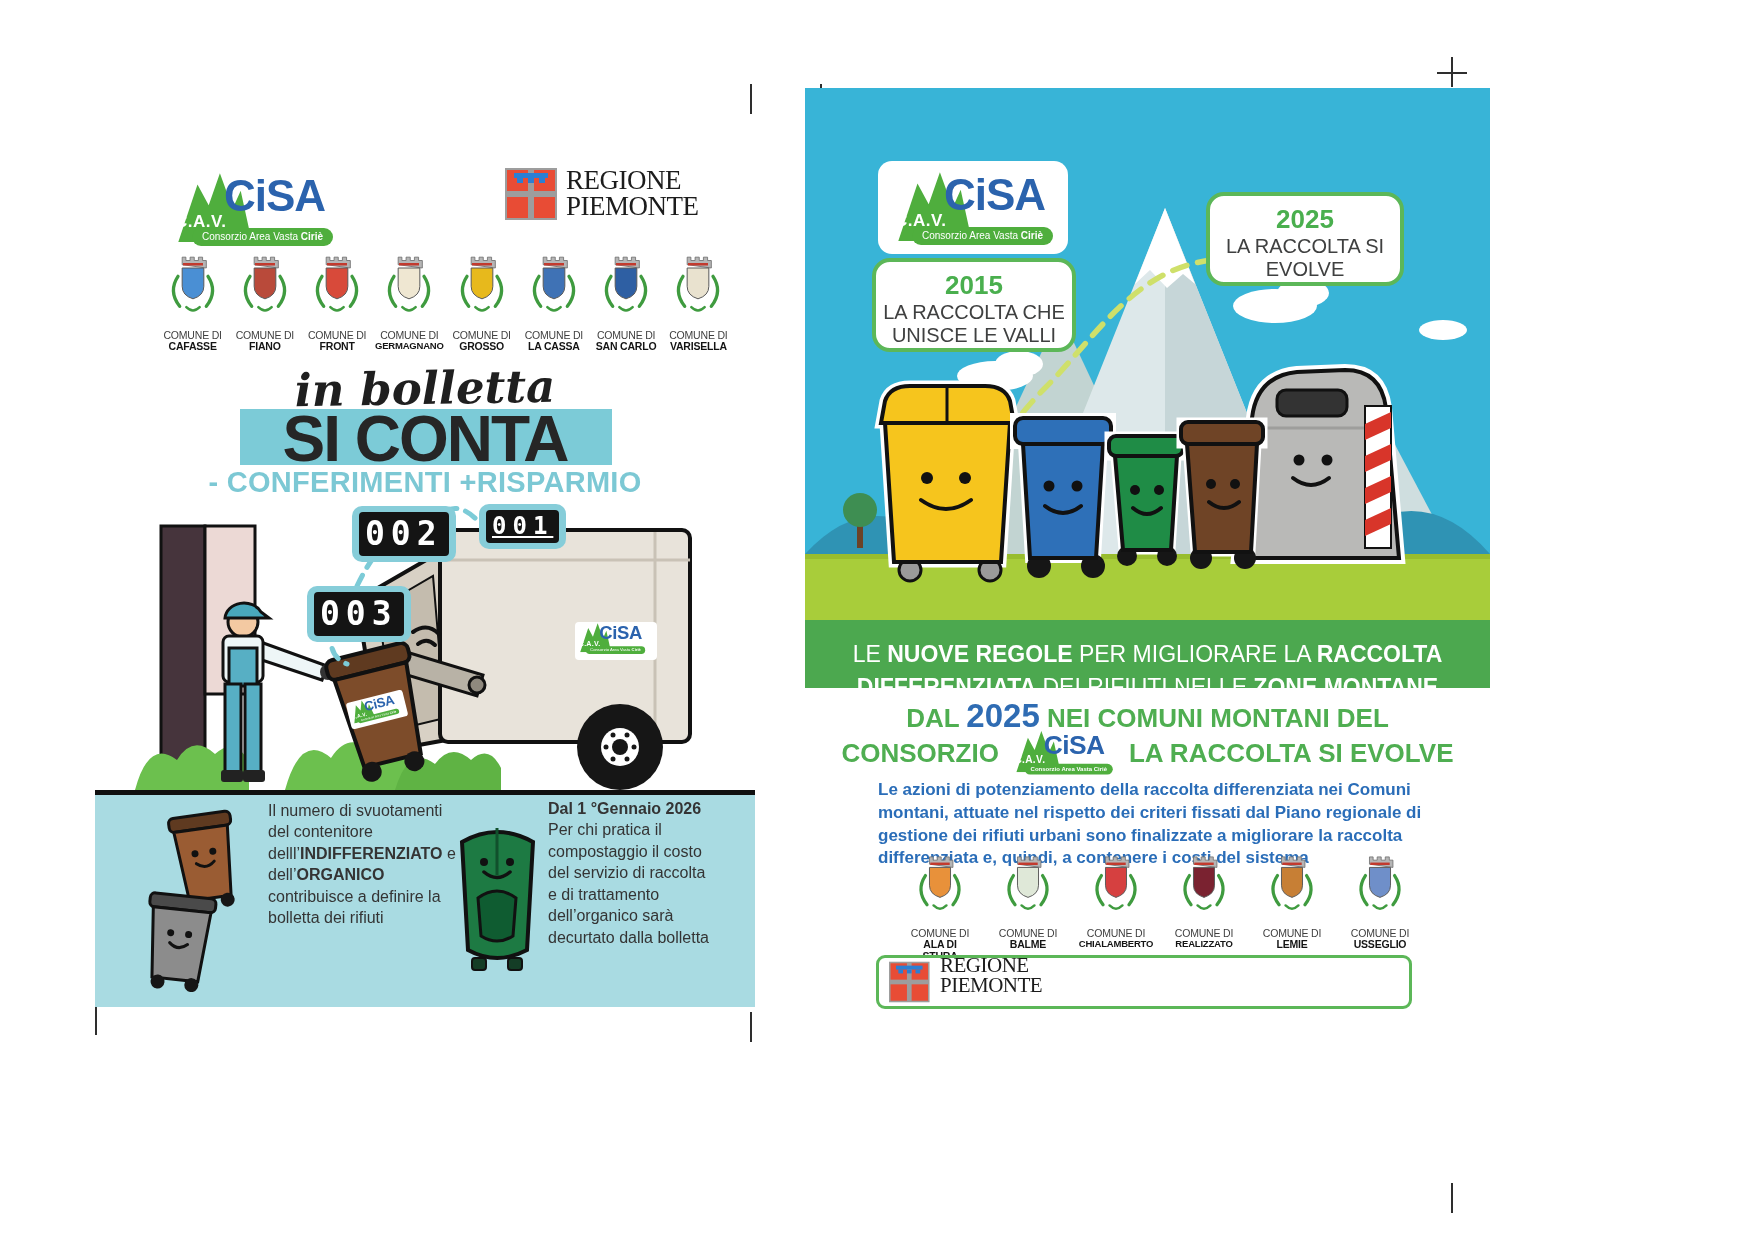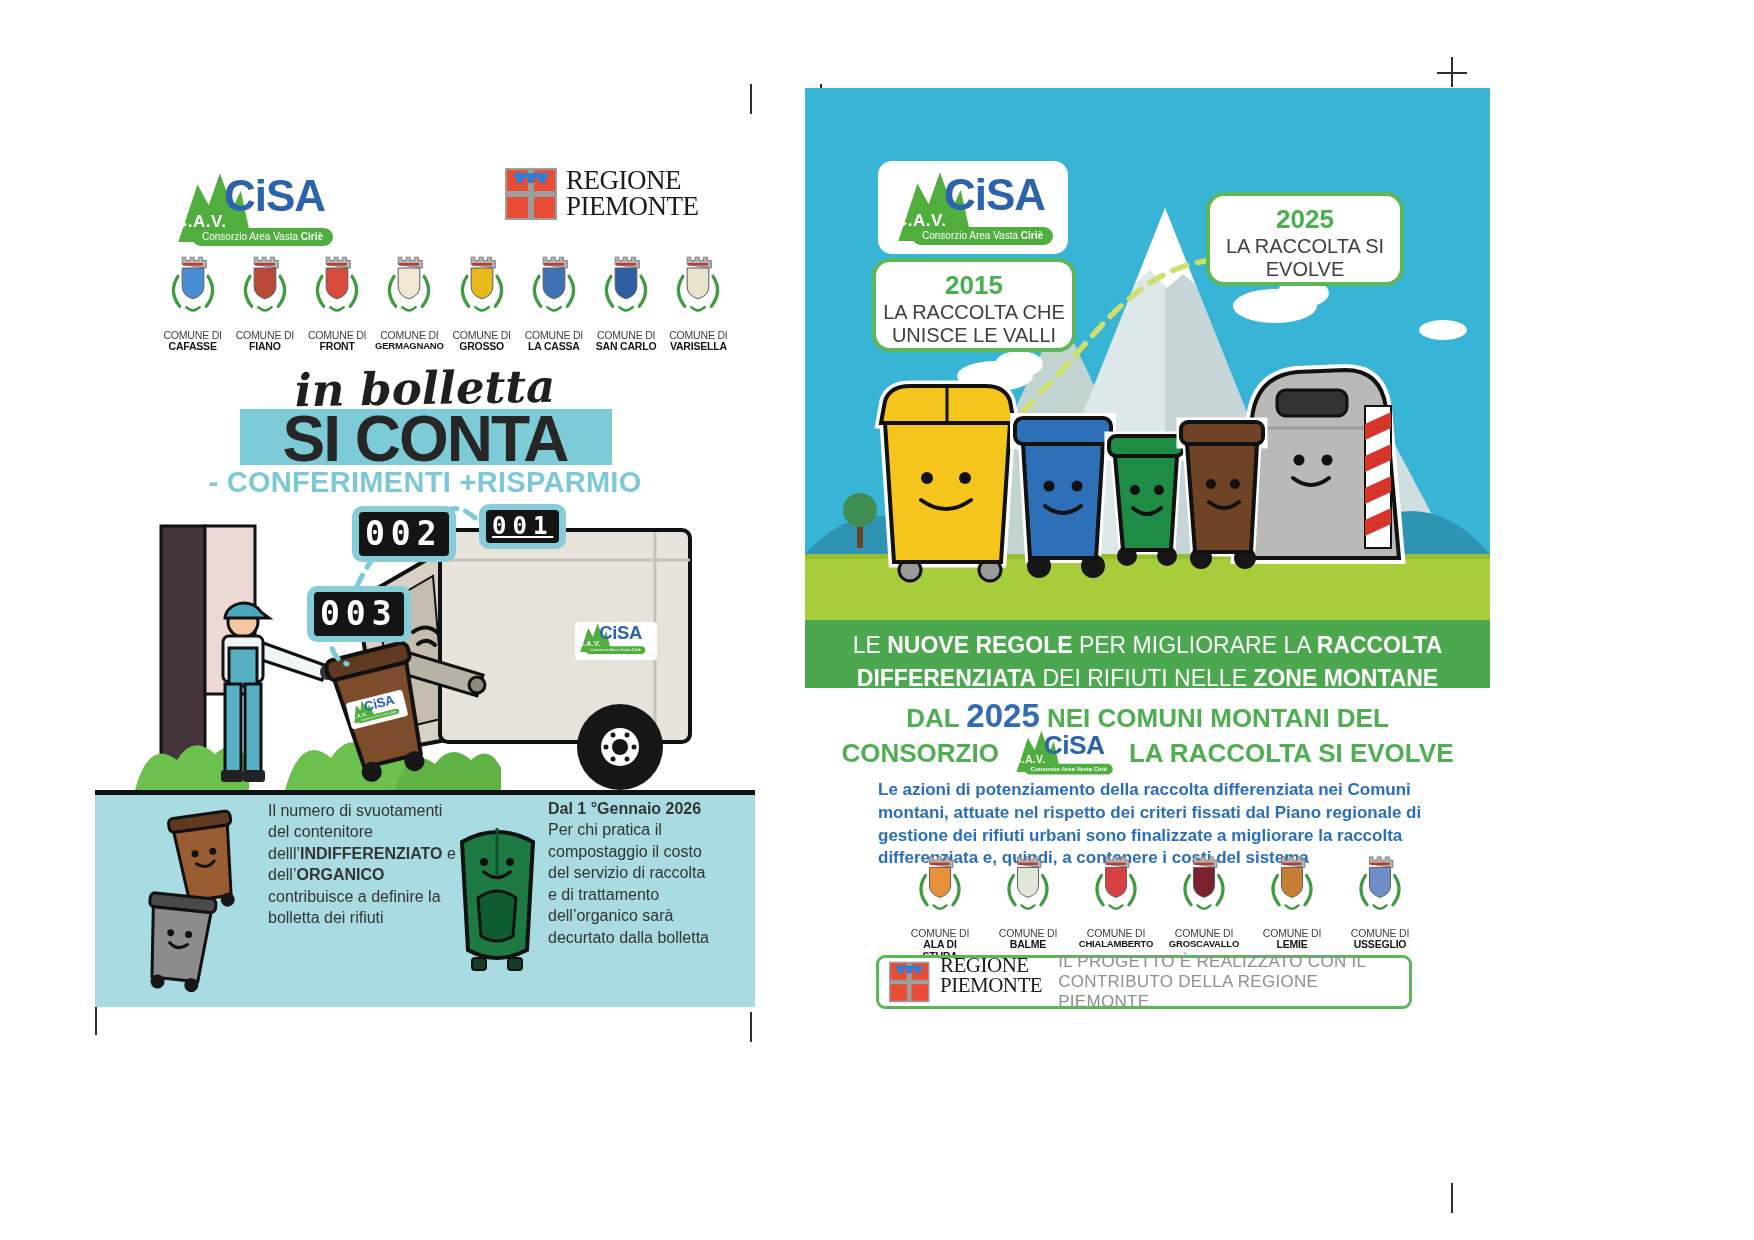--- a/index.html
+++ b/index.html
@@ -56,21 +56,21 @@
   .band-text{position:absolute;font-size:16px;line-height:1.34;color:#343434;}
   .band-text b{font-weight:800;}
 
   
   .sky-wrap{position:absolute;left:805px;top:88px;width:685px;height:532px;}
   .logo-box{position:absolute;left:878px;top:161px;width:190px;height:93px;background:#fff;border-radius:14px;}
   .bubble{position:absolute;background:#fff;border:4px solid #5cb758;border-radius:18px;text-align:center;padding-top:9px;box-sizing:border-box;}
   .bubble-year{font-size:26px;font-weight:800;color:#4aaf4e;line-height:1.15;}
   .bubble-text{font-size:20px;color:#3f4040;line-height:1.15;width:182px;margin:0 auto;}
   .banner{position:absolute;left:805px;top:620px;width:685px;height:68px;background:#4ca84f;}
-  .banner-inner{width:660px;margin:9px auto 0;text-align:center;color:#fff;font-size:23px;line-height:1.42;font-weight:500;}
+  .banner-inner{width:660px;margin:18px auto 0;text-align:center;color:#fff;font-size:23px;line-height:1.42;font-weight:500;}
   .banner-inner b{font-weight:800;}
   .headline1{position:absolute;left:805px;top:697px;width:685px;text-align:center;font-weight:700;color:#4fae51;font-size:26px;}
   .headline1 .yr{color:#2f6cb3;font-size:33px;}
   .headline2{position:absolute;left:805px;top:729px;width:685px;display:flex;justify-content:center;align-items:center;gap:10px;font-weight:700;color:#4fae51;font-size:26px;}
   .paragraph{position:absolute;left:878px;top:779px;width:562px;font-size:17px;font-weight:700;color:#2a6db8;line-height:1.34;}
   .credit-bar{position:absolute;left:876px;top:955px;width:536px;height:54px;background:#fff;border:3px solid #5cb758;border-radius:9px;display:flex;align-items:center;padding-left:10px;box-sizing:border-box;}
   .credit-text{margin-left:16px;font-size:17px;line-height:1.18;color:#8f8f8f;letter-spacing:.3px;}
 
   .crest-row{position:absolute;display:flex;}
   .crest-row-left{left:158px;top:248px;width:575px;gap:3px;}
@@ -535,21 +535,21 @@
       <div class="commune">
         <svg class="crest" viewBox="0 0 64 84">
             <path class="laurel" d="M14,34 Q2,52 16,70"></path>
             <path class="laurel" d="M50,34 Q62,52 48,70"></path>
             <path class="laurel2" d="M24,71 q8,8 16,0"></path>
             <path class="crown" d="M19,20 v-9 h4.5 v4 h5 v-4 h5 v4 h5 v-4 h5 v4 h4.5 v9 z"></path>
             <rect class="crownbase" x="20" y="18" width="24" height="3"></rect>
             <path class="shield" d="M19,24 h26 v22 q0,11 -13,15 q-13,-4 -13,-15 z" fill="#7a2230"></path>
           </svg>
         <div class="c-prefix">COMUNE DI</div>
-        <div class="c-name" style="font-size:9.5px;">GROSCAVALLO</div>
+        <div class="c-name" style="font-size:9.5px;">REALIZZATO</div>
       </div>
       <div class="commune">
         <svg class="crest" viewBox="0 0 64 84">
             <path class="laurel" d="M14,34 Q2,52 16,70"></path>
             <path class="laurel" d="M50,34 Q62,52 48,70"></path>
             <path class="laurel2" d="M24,71 q8,8 16,0"></path>
             <path class="crown" d="M19,20 v-9 h4.5 v4 h5 v-4 h5 v4 h5 v-4 h5 v4 h4.5 v9 z"></path>
             <rect class="crownbase" x="20" y="18" width="24" height="3"></rect>
             <path class="shield" d="M19,24 h26 v22 q0,11 -13,15 q-13,-4 -13,-15 z" fill="#c77f35"></path>
           </svg>
@@ -577,19 +577,15 @@
             <div class="sq tr"></div>
             <div class="sq bl"></div>
             <div class="sq br"></div>
           <div class="lambello"></div>
         </div>
         <div class="regione-word">
           <div>REGIONE</div>
           <div>PIEMONTE</div>
         </div>
       </div>
-      <div class="credit-text">
-        <div>IL PROGETTO È REALIZZATO CON IL</div>
-        <div>CONTRIBUTO DELLA REGIONE PIEMONTE</div>
-      </div>
     </div>
   </section>
 </div>
 
 </body></html>

